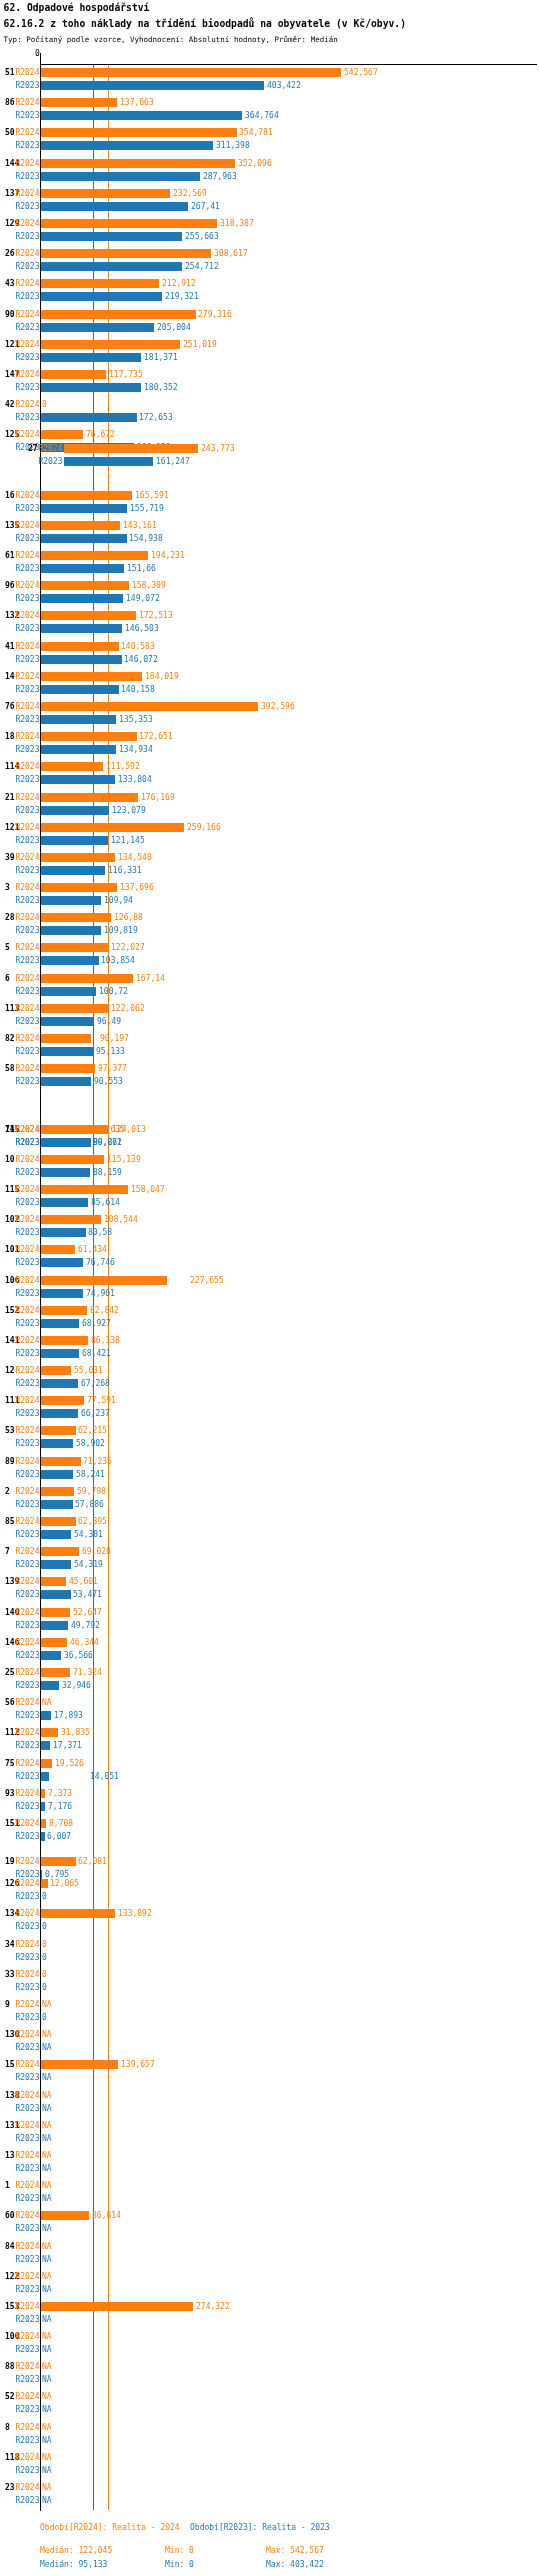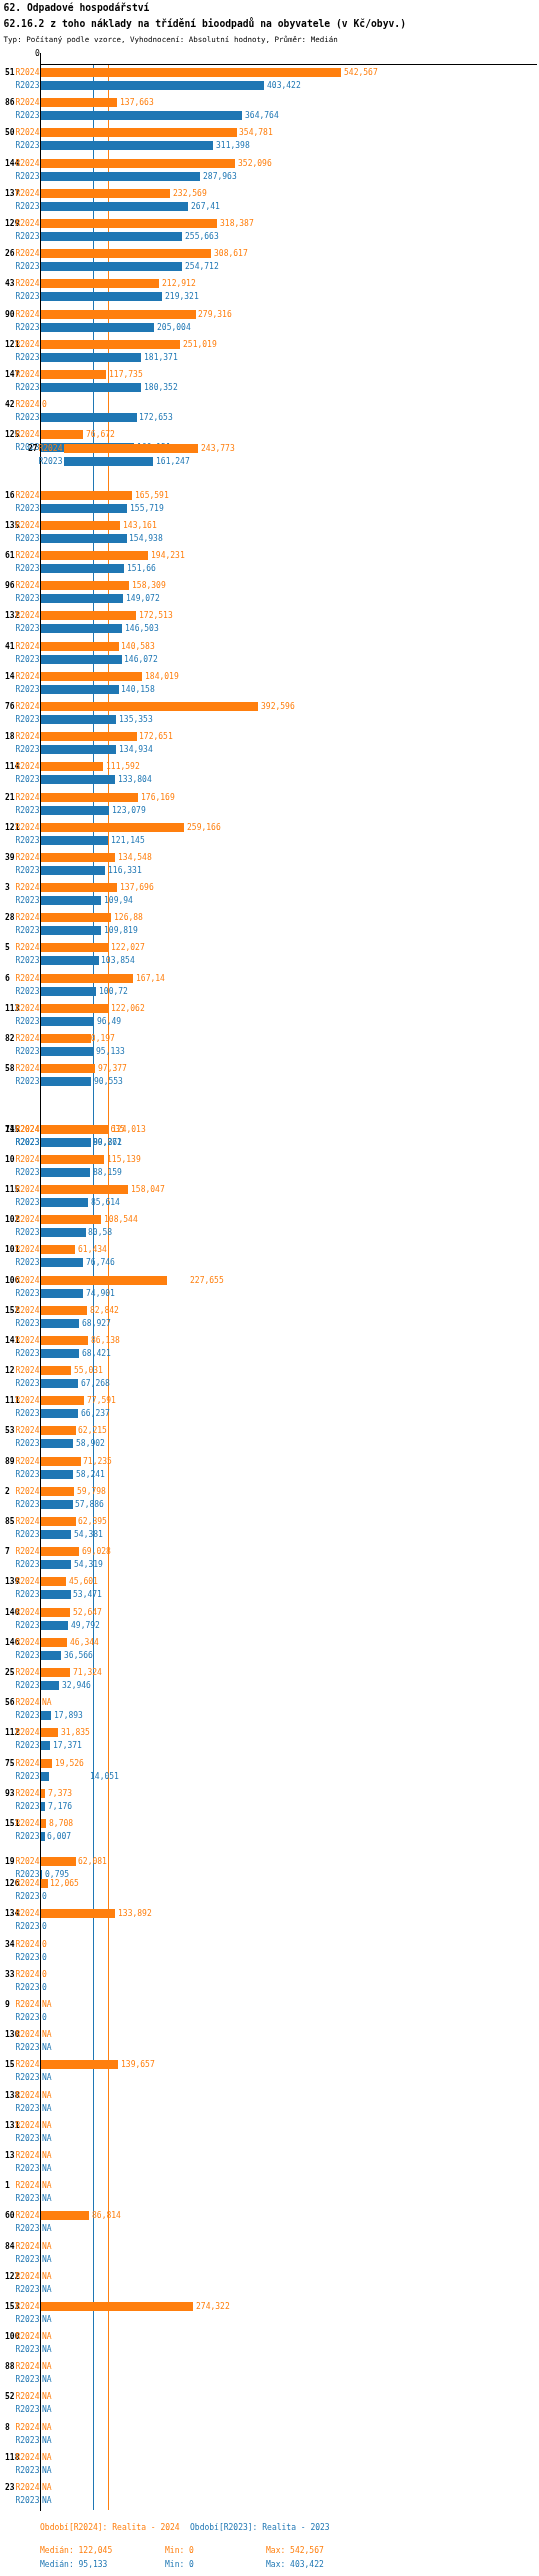--- a/index.html
+++ b/index.html
@@ -452,21 +452,21 @@
         <span class="series-label" style="color: rgb(31, 119, 180);">R2023</span>
         <div class="bar" style="width: 53px; background: rgb(31, 119, 180);"></div>
         <span class="value-label" style="color: rgb(31, 119, 180); left: 97px;">96,49</span>
       </div>
     </div>
     <div class="chart-row" style="top: 966px;">
       <div class="row-id">82</div>
       <div class="bar-line" style="top: 0px;">
         <span class="series-label" style="color: rgb(255, 127, 14);">R2024</span>
         <div class="bar" style="width: 50px; background: rgb(255, 127, 14);"></div>
-        <span class="value-label" style="color: rgb(255, 127, 14); left: 86px; text-align: right;">90,197</span>
+        <span class="value-label" style="color: rgb(255, 127, 14); left: 100px; text-align: right;">90,197</span>
       </div>
       <div class="bar-line" style="top: 13px;">
         <span class="series-label" style="color: rgb(31, 119, 180);">R2023</span>
         <div class="bar" style="width: 52px; background: rgb(31, 119, 180);"></div>
         <span class="value-label" style="color: rgb(31, 119, 180); left: 96px;">95,133</span>
       </div>
     </div>
     <div class="chart-row" style="top: 996px;">
       <div class="row-id">58</div>
       <div class="bar-line" style="top: 0px;">

